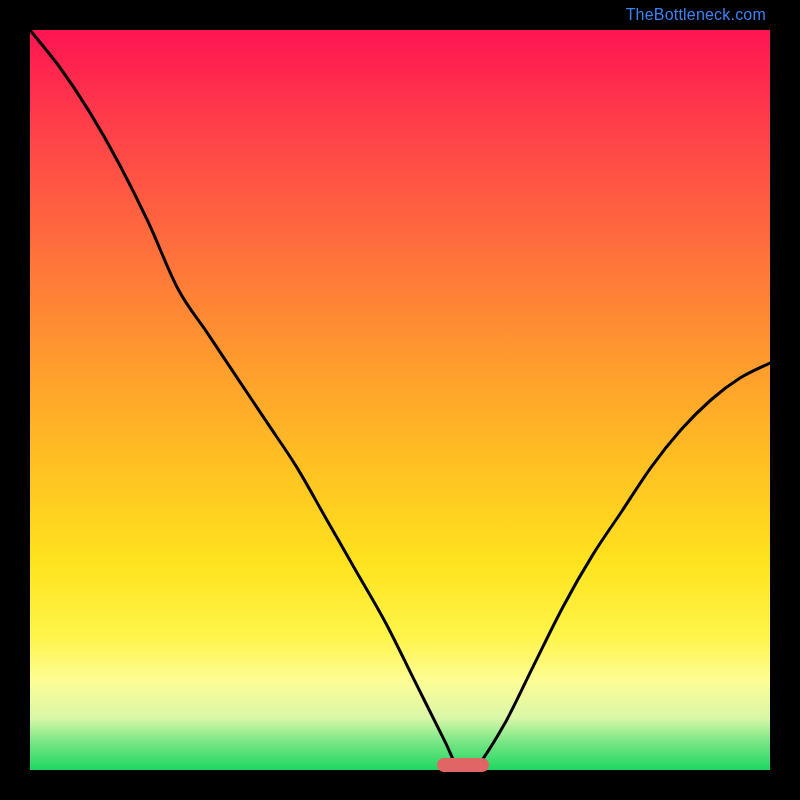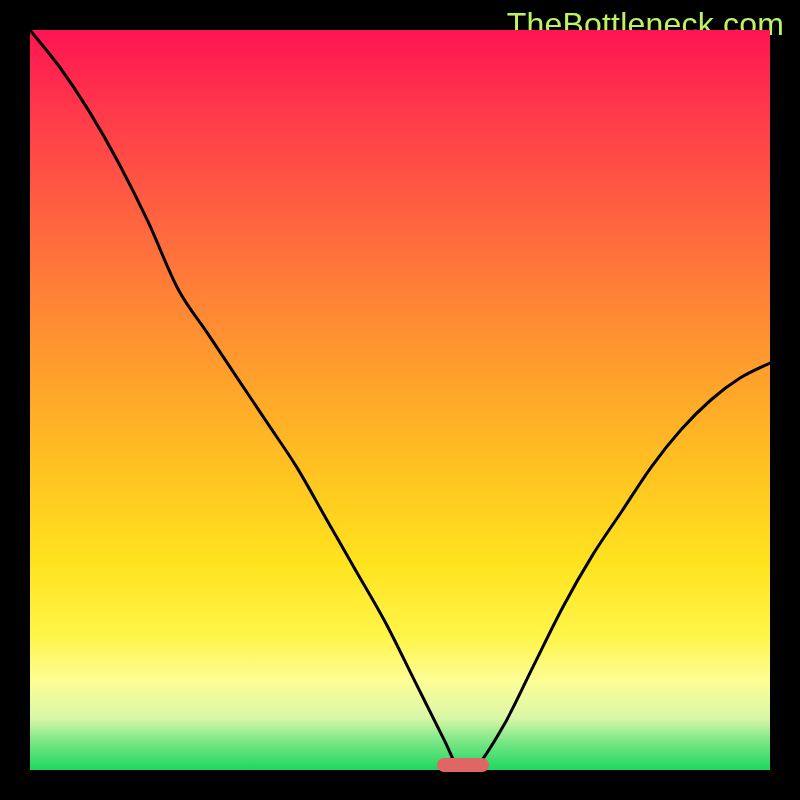--- a/index.html
+++ b/index.html
@@ -28,24 +28,24 @@
       #fff54a 82%,
       #fdfd96 88%,
       #d9f7a8 93%,
       #7ee787 96%,
       #1ed760 100%
     );
   }
   .watermark {
     position: absolute;
     top: 6px;
-    right: 16px;
+    right: 34px;
     font-family: Arial, Helvetica, sans-serif;
-    font-size: 32px;
-    color: #bef264;
+    font-size: 16px;
+    color: #3b82f6;
     font-weight: 400;
     letter-spacing: 0.2px;
   }
   svg.curve {
     position: absolute;
     left: 0; top: 0;
     width: 740px; height: 740px;
   }
   .marker {
     position: absolute;

